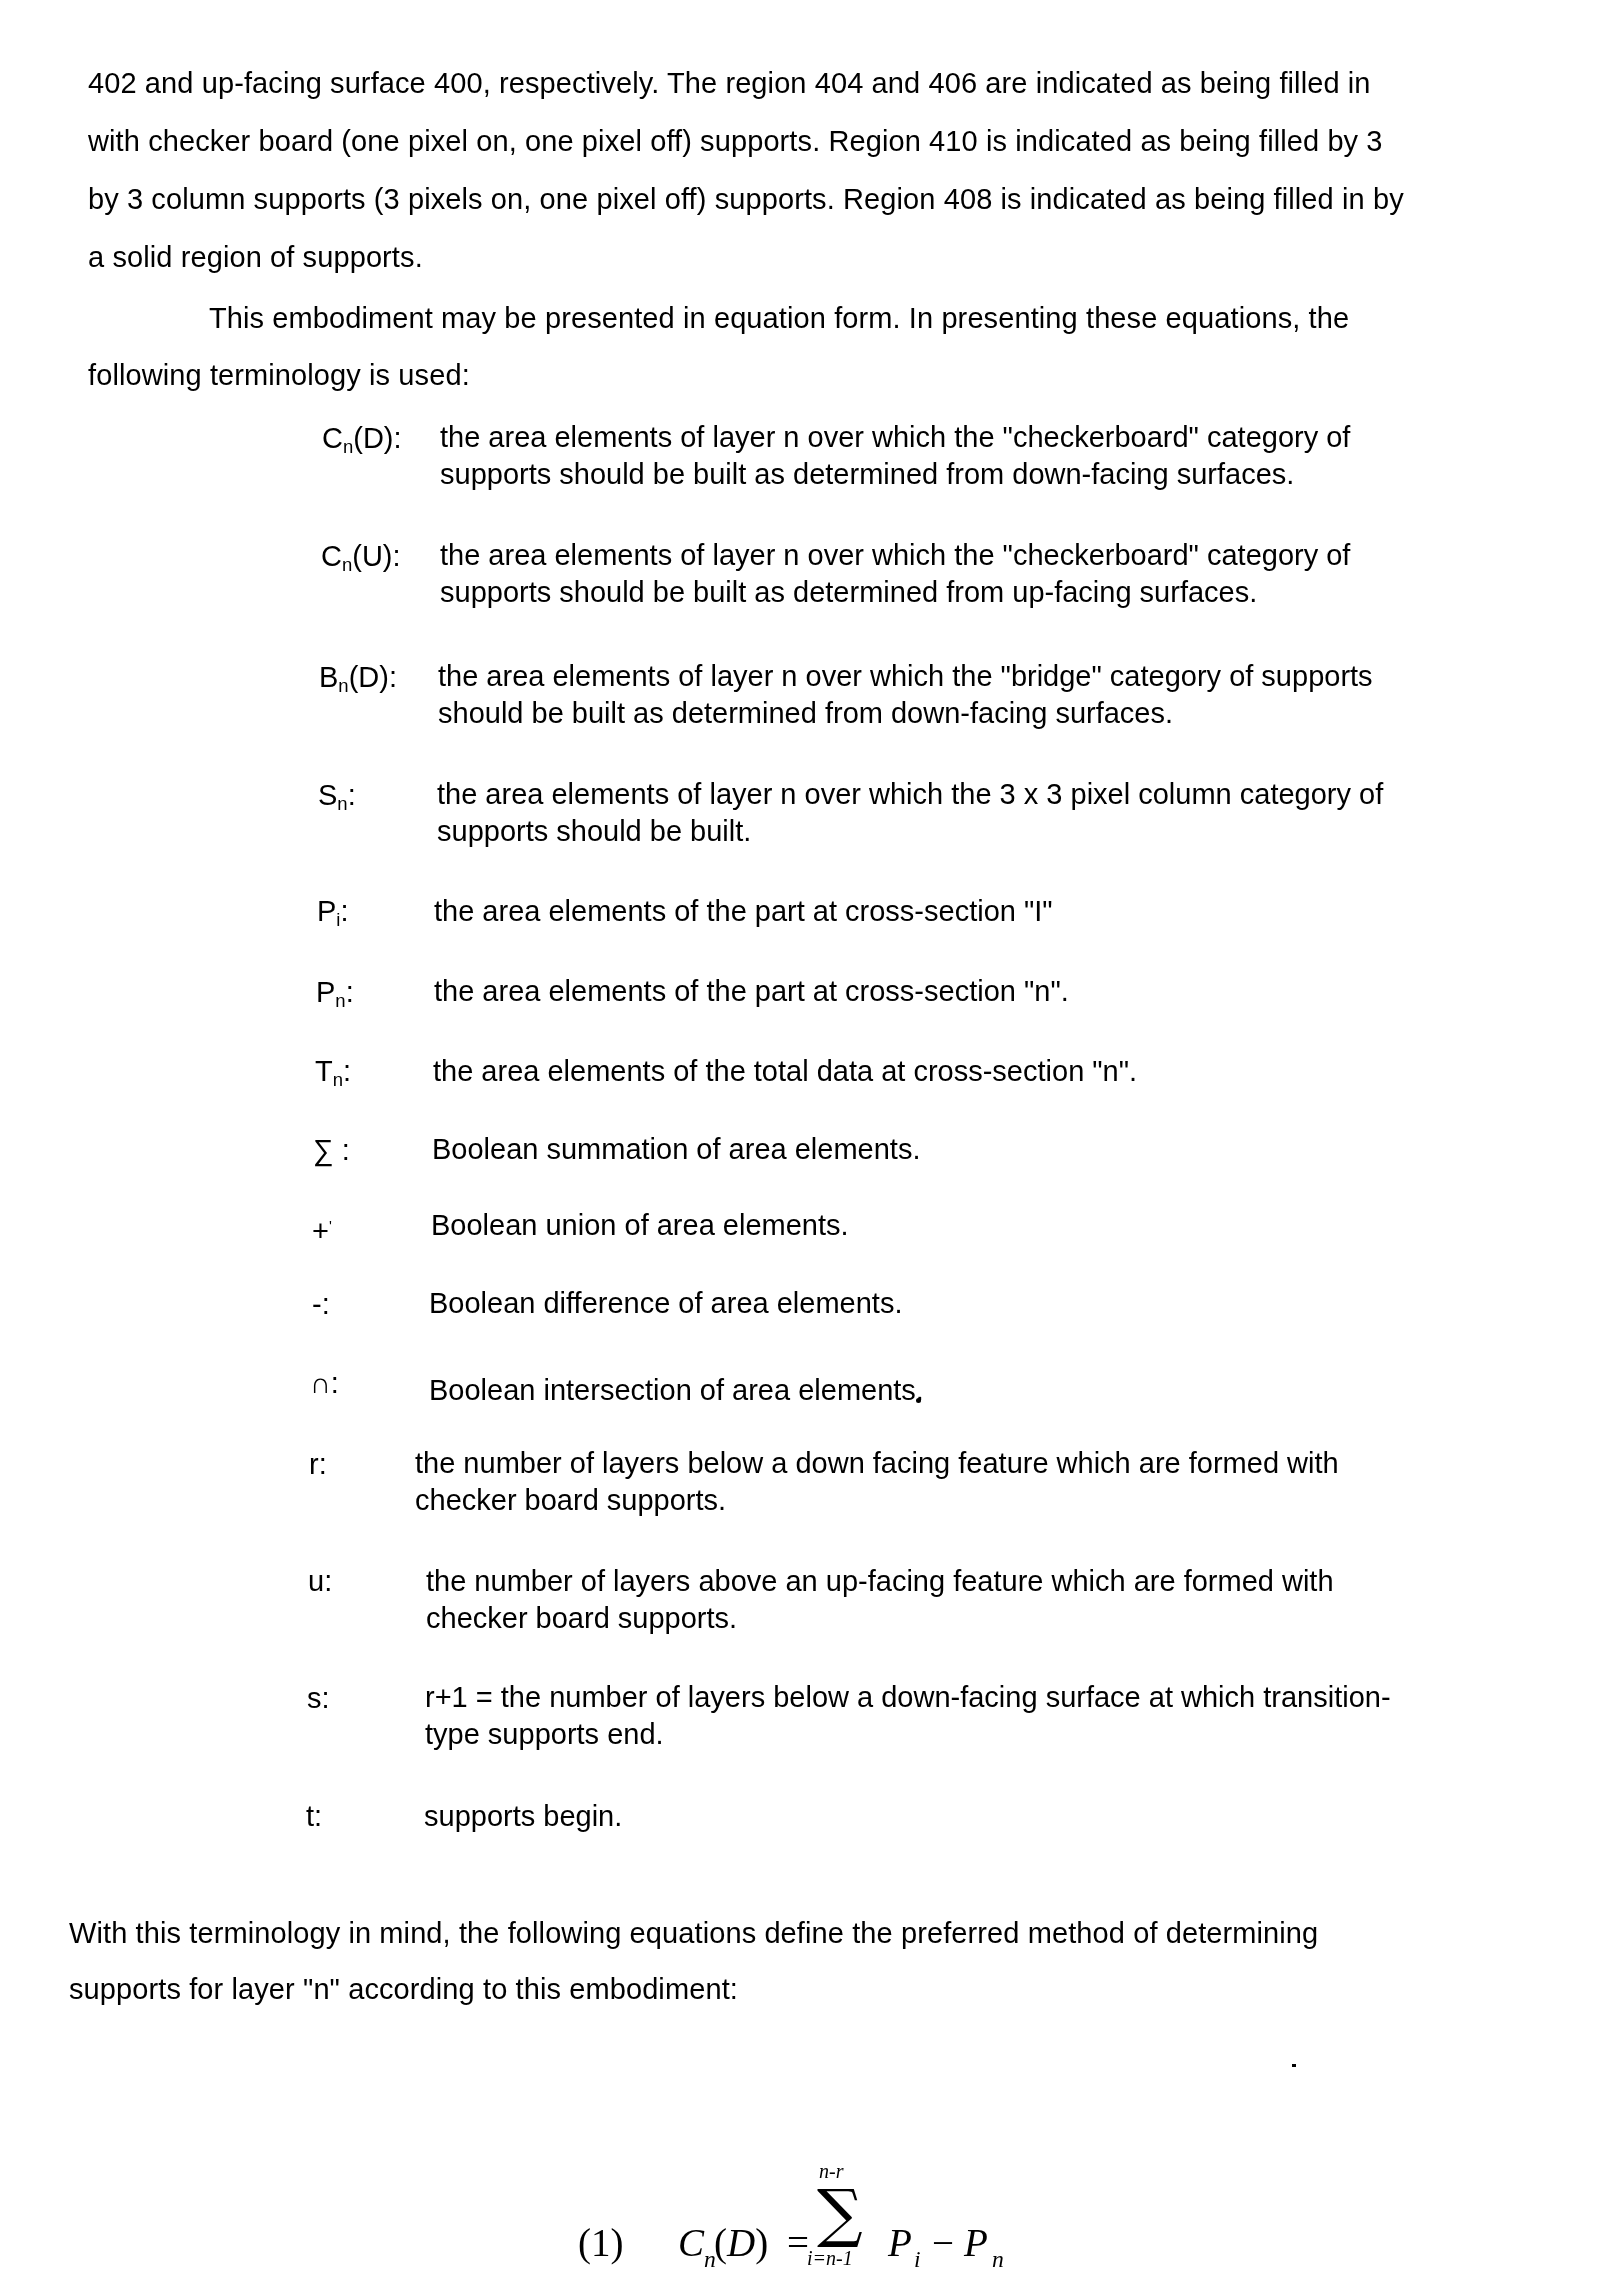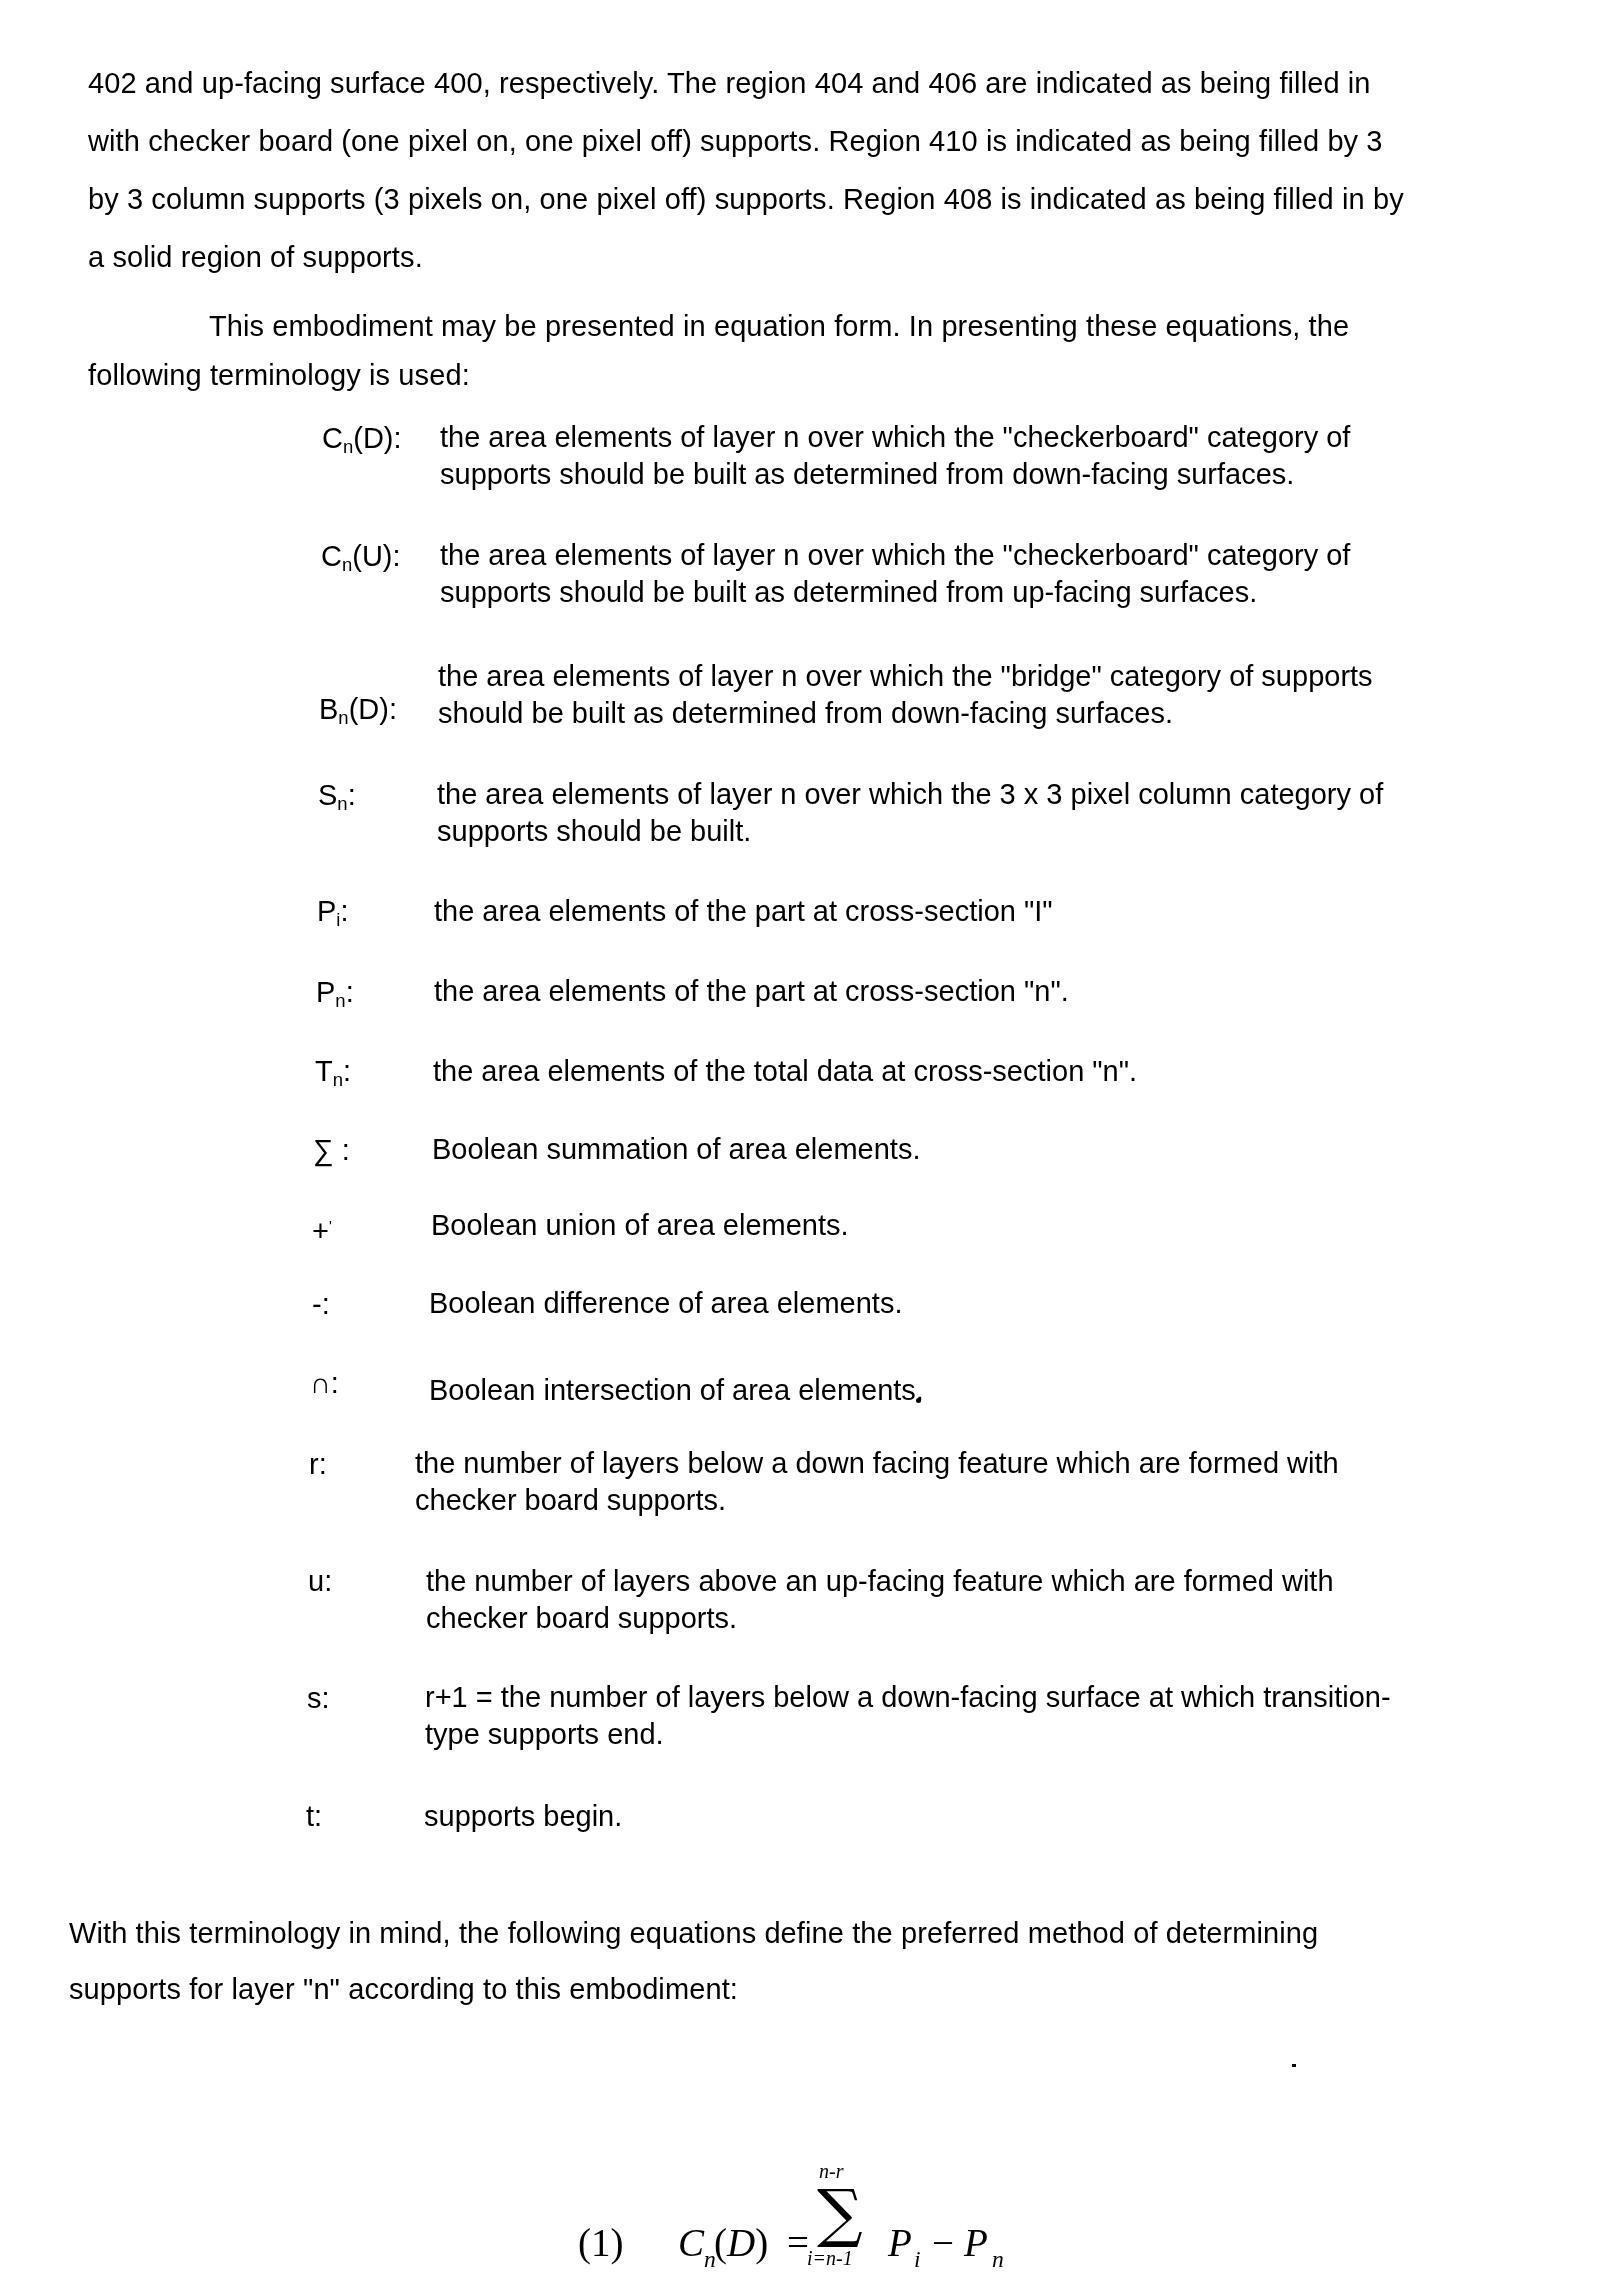--- a/index.html
+++ b/index.html
@@ -21,21 +21,21 @@
 <div>
 
   <div>
     <div class="line" style="left:88px; top:66px;">402 and up-facing surface 400, respectively.  The region 404 and 406 are indicated as being filled in</div>
     <div class="line" style="left:88px; top:124px;">with checker board (one pixel on, one pixel off) supports.  Region 410 is indicated as being filled by 3</div>
     <div class="line" style="left:88px; top:182px;">by 3 column supports (3 pixels on, one pixel off) supports.  Region 408 is indicated as being filled in by</div>
     <div class="line" style="left:88px; top:240px;">a solid region of supports.</div>
   </div>
 
   <div>
-    <div class="line" style="left:209px; top:301px;margin-top:8px;">This embodiment may be presented in equation form.  In presenting these equations, the</div>
+    <div class="line" style="left:209px; top:301px;">This embodiment may be presented in equation form.  In presenting these equations, the</div>
     <div class="line" style="left:88px; top:358px;">following terminology is used:</div>
   </div>
 
   <div>
 
     <div>
       <div class="term" style="left:322px; top:421px;"><span>C</span><sub>n</sub><span>(D):</span></div>
       <div class="desc" style="left:440px; top:419px;">
           <span>the area elements of layer n over which the "checkerboard" category of</span>
           <span>supports should be built as determined from down-facing surfaces.</span>
@@ -44,21 +44,21 @@
 
     <div>
       <div class="term" style="left:321px; top:539px;"><span>C</span><sub>n</sub><span>(U):</span></div>
       <div class="desc" style="left:440px; top:537px;">
           <span>the area elements of layer n over which the "checkerboard" category of</span>
           <span>supports should be built as determined from up-facing surfaces.</span>
         </div>
     </div>
 
     <div>
-      <div class="term" style="left:319px; top:660px;margin-top:32px;"><span>B</span><sub>n</sub><span>(D):</span></div>
+      <div class="term" style="left:319px; top:660px;"><span>B</span><sub>n</sub><span>(D):</span></div>
       <div class="desc" style="left:438px; top:658px;">
           <span>the area elements of layer n over which the "bridge" category of supports</span>
           <span>should be built as determined from down-facing surfaces.</span>
         </div>
     </div>
 
     <div>
       <div class="term" style="left:318px; top:778px;"><span>S</span><sub>n</sub><span>:</span></div>
       <div class="desc" style="left:437px; top:776px;">
           <span>the area elements of layer n over which the 3 x 3 pixel column category of</span>

